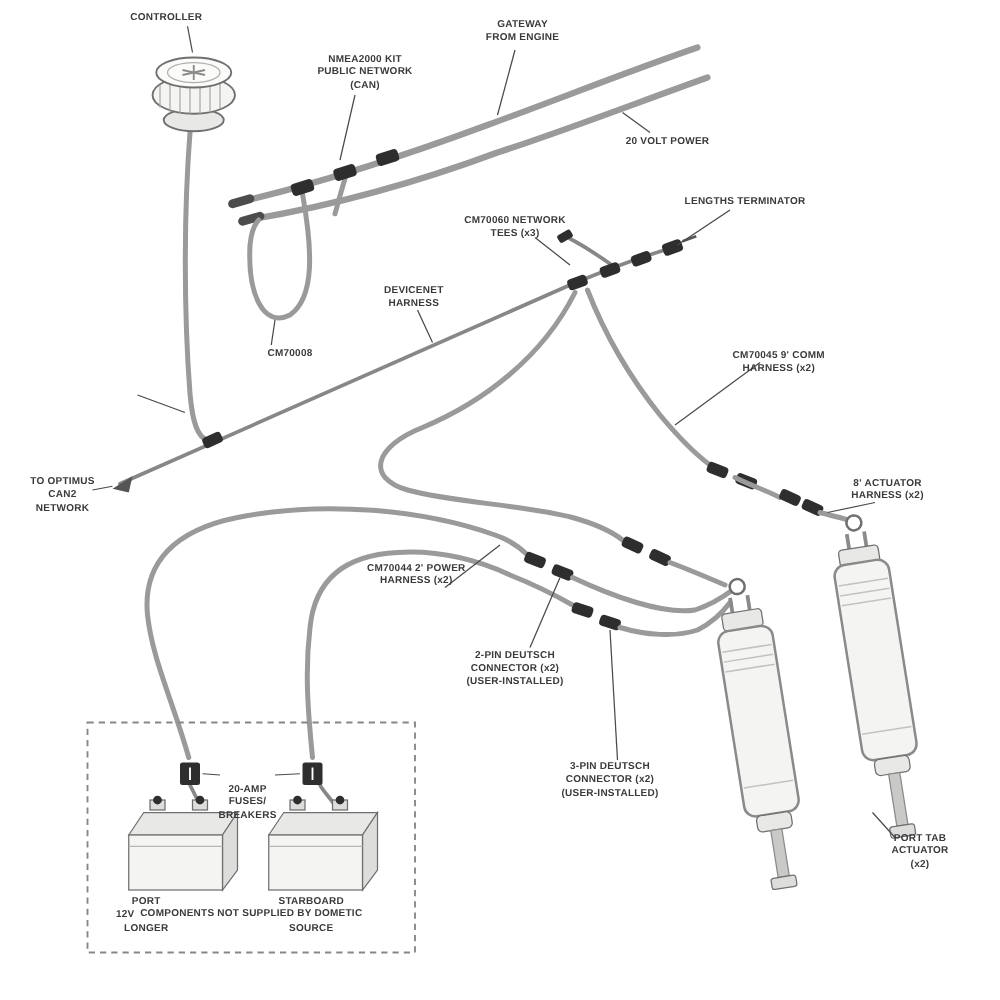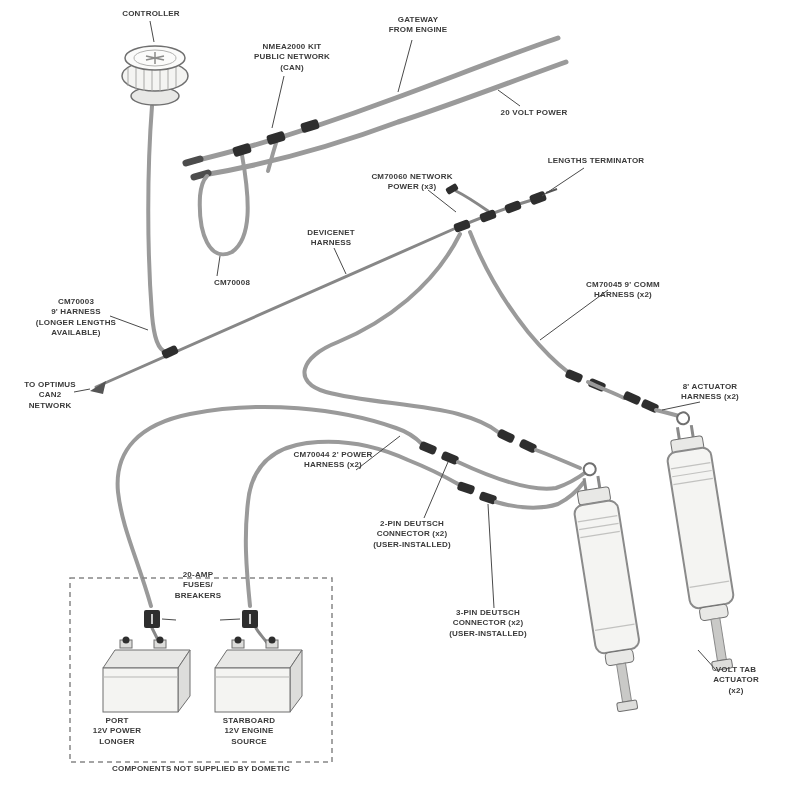--- a/index.html
+++ b/index.html
@@ -186,59 +186,55 @@
       <path class="leader" d="M 700,402 L 662,410"></path>
       <path class="leader" d="M 356,470 L 400,436"></path>
       <path class="leader" d="M 424,518 L 448,462"></path>
       <path class="leader" d="M 494,608 L 488,504"></path>
       <path class="leader" d="M 716,670 L 698,650"></path>
       <path class="leader" d="M 176,620 L 162,619"></path>
       <path class="leader" d="M 220,620 L 240,619"></path>
     </g>
   </svg>
 
-  <div class="lbl" style="left:151px;top:14px">CONTROLLER</div>
+  <div class="lbl" style="left:133px;top:14px">CONTROLLER</div>
   <div class="lbl" style="left:292px;top:58px">NMEA2000 KIT
 PUBLIC NETWORK
 (CAN)</div>
   <div class="lbl" style="left:418px;top:25px">GATEWAY
 FROM ENGINE</div>
   <div class="lbl" style="left:534px;top:113px">20 VOLT POWER</div>
   <div class="lbl" style="left:412px;top:182px">CM70060 NETWORK
-POWER (x3)</div>
+TEES (x3)</div>
   <div class="lbl" style="left:596px;top:161px">LENGTHS TERMINATOR</div>
   <div class="lbl" style="left:331px;top:238px">DEVICENET
 HARNESS</div>
   <div class="lbl" style="left:232px;top:283px">CM70008</div>
-  <div class="lbl" style="left:76px;top:318px">CM70003
-9' HARNESS
-(LONGER LENGTHS
-AVAILABLE)</div>
   <div class="lbl" style="left:50px;top:396px">TO OPTIMUS
 CAN2
 NETWORK</div>
   <div class="lbl" style="left:623px;top:290px">CM70045 9' COMM
 HARNESS (x2)</div>
   <div class="lbl" style="left:710px;top:392px">8' ACTUATOR
 HARNESS (x2)</div>
   <div class="lbl" style="left:333px;top:460px">CM70044 2' POWER
 HARNESS (x2)</div>
   <div class="lbl" style="left:412px;top:535px">2-PIN DEUTSCH
 CONNECTOR (x2)
 (USER-INSTALLED)</div>
   <div class="lbl" style="left:488px;top:624px">3-PIN DEUTSCH
 CONNECTOR (x2)
 (USER-INSTALLED)</div>
-  <div class="lbl" style="left:736px;top:681px">VOLT TAB
+  <div class="lbl" style="left:736px;top:681px">PORT TAB
 ACTUATOR
 (x2)</div>
-  <div class="lbl" style="left:198px;top:586px">20-AMP
+  <div class="lbl" style="left:198px;top:642px">20-AMP
 FUSES/
 BREAKERS</div>
   <div class="lbl" style="left:117px;top:732px">PORT
 12V POWER
 LONGER</div>
   <div class="lbl" style="left:249px;top:732px">STARBOARD
 12V ENGINE
 SOURCE</div>
-  <div class="lbl bg" style="left:201px;top:769px">COMPONENTS NOT SUPPLIED BY DOMETIC</div>
+  <div class="lbl bg" style="left:201px;top:731px">COMPONENTS NOT SUPPLIED BY DOMETIC</div>
 
 </div>
 
 </body></html>

